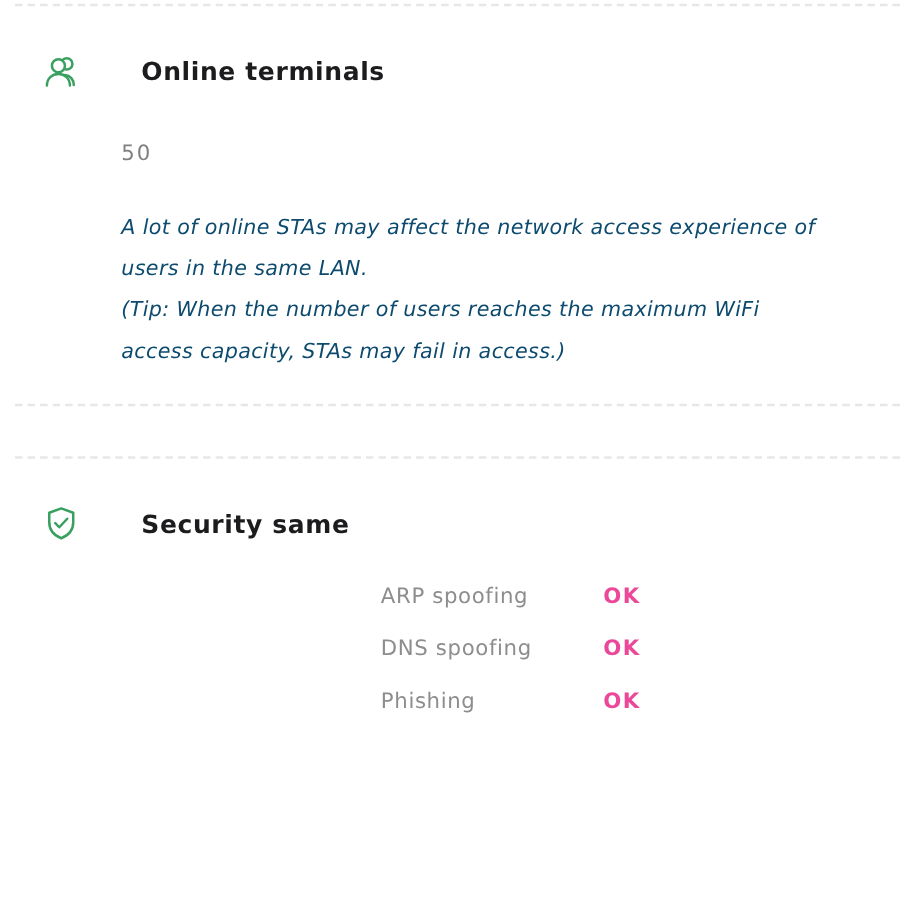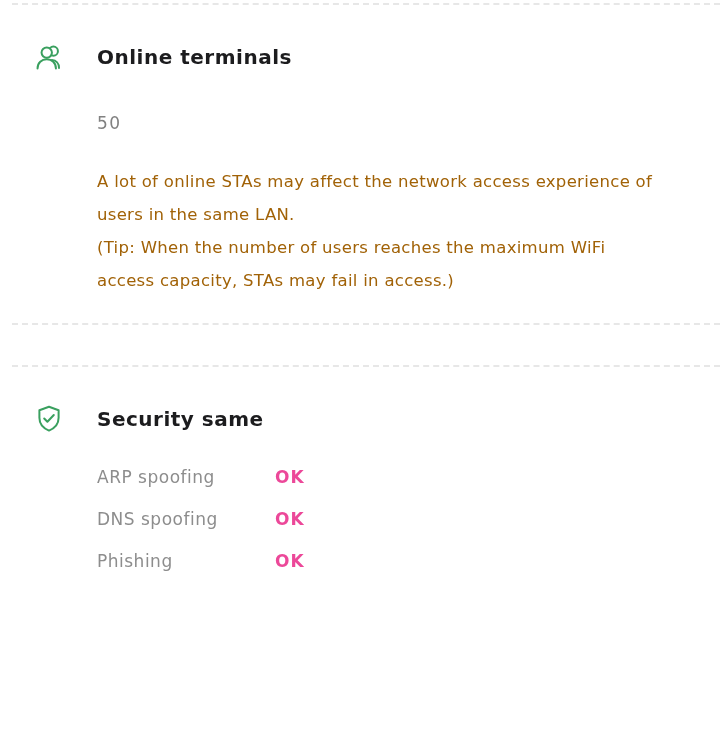--- a/index.html
+++ b/index.html
@@ -19,20 +19,21 @@
   }
   .divider-top { margin-top: 3px; }
   .divider-2 { margin-top: 26px; }
   .divider-3 { margin-top: 40px; }
 
   .sec-header {
     display: flex;
     align-items: center;
     padding-left: 33px;
     margin-top: 36px;
+    gap: 16px;
   }
   .sec-header .icon {
     width: 32px;
     height: 32px;
     flex: 0 0 32px;
     display: inline-flex;
     align-items: center;
     justify-content: center;
   }
   .icon svg { display: block; }
@@ -53,30 +54,32 @@
     letter-spacing: 1.5px;
   }
 
   .desc {
     margin-top: 32px;
     width: 562px;
   }
   .desc p {
     font-size: 16.5px;
     line-height: 33px;
-    color: #a16207;
+    color: #0c4a6e;
     letter-spacing: 0.3px;
+    font-style: italic;
   }
 
   .rows { margin-top: 30px; }
   .test-row {
     display: flex;
     align-items: center;
     height: 24px;
     margin-bottom: 18px;
+    justify-content: center;
   }
   .row-label {
     width: 178px;
     font-size: 17px;
     color: #8d8d8d;
     letter-spacing: 0.5px;
   }
   .row-status {
     font-size: 17px;
     font-weight: 700;

